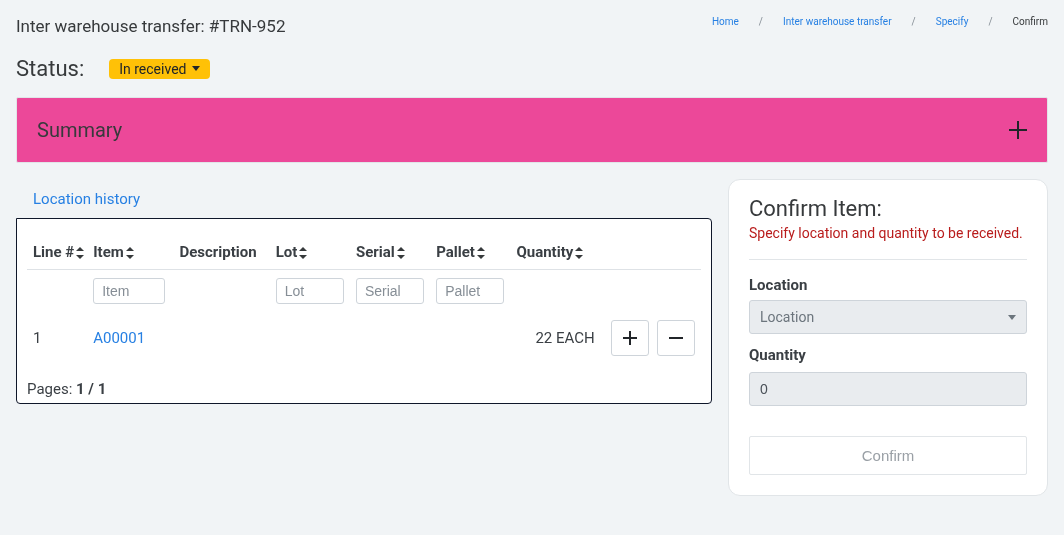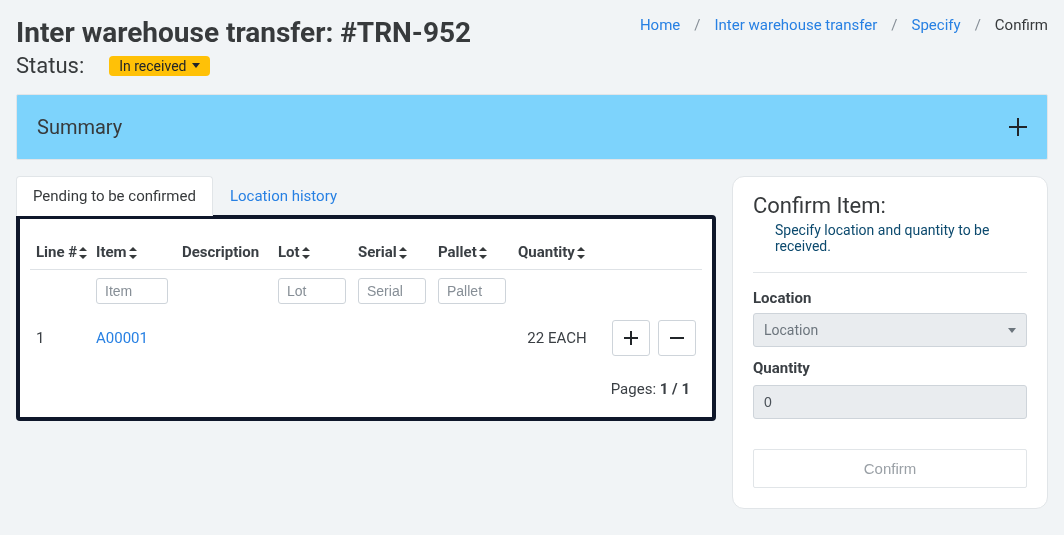--- a/index.html
+++ b/index.html
@@ -13,24 +13,24 @@
   }
   a { color: #2780e3; text-decoration: none; }
   .page-header {
     padding: 16px 16px 8px 16px;
     display: flex;
     justify-content: space-between;
     align-items: flex-start;
   }
   .page-header-left { }
   .page-title {
-    font-size: 28px;
-    font-weight: 700;
+    font-size: 17px;
+    font-weight: 400;
     color: #373a3c;
-    margin-bottom: 4px;
+    margin-bottom: 20px;
   }
   .status-line {
     display: flex;
     align-items: center;
     gap: 25px;
     font-size: 22px;
     color: #373a3c;
   }
   .status-line .label { font-weight: 400; }
   .status-badge {
@@ -45,32 +45,32 @@
     gap: 6px;
   }
   .status-badge .caret {
     display: inline-block;
     width: 0; height: 0;
     border-left: 4px solid transparent;
     border-right: 4px solid transparent;
     border-top: 5px solid #212529;
   }
   .breadcrumb {
-    font-size: 15px;
+    font-size: 10px;
     color: #868e96;
     display: flex;
-    gap: 14px;
+    gap: 20px;
     align-items: center;
     flex-wrap: wrap;
   }
   .breadcrumb .sep { color: #868e96; }
   .breadcrumb .current { color: #373a3c; }
   .summary-card {
     margin: 8px 16px 16px 16px;
-    background: #7dd3fc;
+    background: #ec4899;
     border: 1px solid #e1e5e8;
     border-radius: 2px;
     padding: 20px 20px;
     display: flex;
     justify-content: space-between;
     align-items: center;
   }
   .summary-card .title { font-size: 20px; color: #373a3c; }
   .plus-icon svg { display:block; }
   .main-row {
@@ -94,24 +94,24 @@
   .tab.active {
     background: #fff;
     border: 1px solid #e1e5e8;
     border-bottom-color: #fff;
     border-top-left-radius: 4px;
     border-top-right-radius: 4px;
     color: #373a3c;
   }
   .table-card {
     background: #fff;
-    border: 4px solid #0f172a;
+    border: 1px solid #0f172a;
     border-radius: 0 4px 4px 4px;
     margin-top: -1px;
-    padding: 16px 10px 15px 10px;
+    padding: 16px 10px 1px 10px;
   }
   table.data { width: 100%; border-collapse: collapse; table-layout: fixed; }
   table.data th {
     text-align: left;
     font-weight: 700;
     font-size: 15px;
     padding: 8px 6px;
     border-bottom: 1px solid #dee2e6;
     white-space: nowrap;
   }
@@ -134,50 +134,50 @@
   .filter-input {
     width: 100%;
     max-width: 72px;
     padding: 4px 8px;
     border: 1px solid #ced4da;
     border-radius: 3px;
     font-size: 14px;
     color: #495057;
   }
   .filter-input::placeholder { color: #868e96; }
-  .row-qty { text-align: center; white-space: nowrap; }
+  .row-qty { text-align: right; white-space: nowrap; }
   .icon-btn {
     display: inline-flex;
     align-items: center;
     justify-content: center;
     width: 38px; height: 36px;
     border: 1px solid #ced4da;
     border-radius: 3px;
     background: #fff;
     cursor: pointer;
     margin-left: 4px;
   }
   .footer-row {
     display: flex;
     align-items: flex-start;
-    justify-content: flex-end;
+    justify-content: flex-start;
     gap: 40px;
     padding: 16px 12px 4px 0;
     font-size: 15px;
   }
   .footer-row strong { font-weight: 700; }
   .footer-block { text-align: center; }
   .panel {
     background: #fff;
     border: 1px solid #e1e5e8;
     border-radius: 12px;
     padding: 16px 20px 20px 20px;
   }
   .panel h2 { font-size: 22px; font-weight: 400; color: #373a3c; }
-  .panel .subtitle { font-size: 14px; color: #0c4a6e; margin-top: 4px; margin-left: 22px; }
+  .panel .subtitle { font-size: 14px; color: #b91c1c; margin-top: 4px; }
   .panel hr { border: none; border-top: 1px solid #e1e5e8; margin: 18px 0 16px 0; }
   .field-label { font-weight: 700; font-size: 15px; margin-bottom: 6px; display:block; }
   .select {
     width: 100%;
     background: #e9ecef;
     border: 1px solid #ced4da;
     border-radius: 3px;
     padding: 8px 10px;
     font-size: 14px;
     color: #6c757d;
@@ -243,21 +243,20 @@
   <span class="plus-icon">
     <svg width="18" height="18" viewBox="0 0 18 18">
         <path d="M8 0h2v18H8z M0 8h18v2H0z" fill="#212529"></path>
       </svg>
   </span>
 </div>
 
 <div class="main-row">
   <div class="left-col">
     <div class="tabs">
-      <div class="tab active">Pending to be confirmed</div>
       <div class="tab">Location history</div>
     </div>
     <div class="table-card">
       <table class="data">
         <colgroup>
           <col style="width:60px">
             <col style="width:86px">
             <col style="width:96px">
             <col style="width:80px">
             <col style="width:80px">

